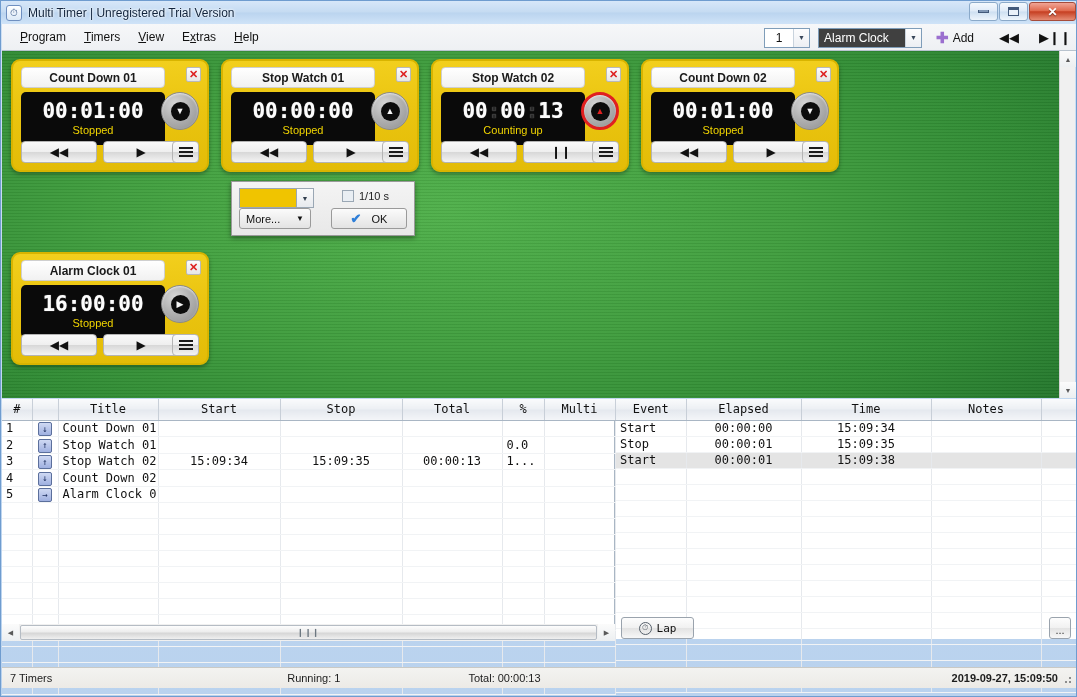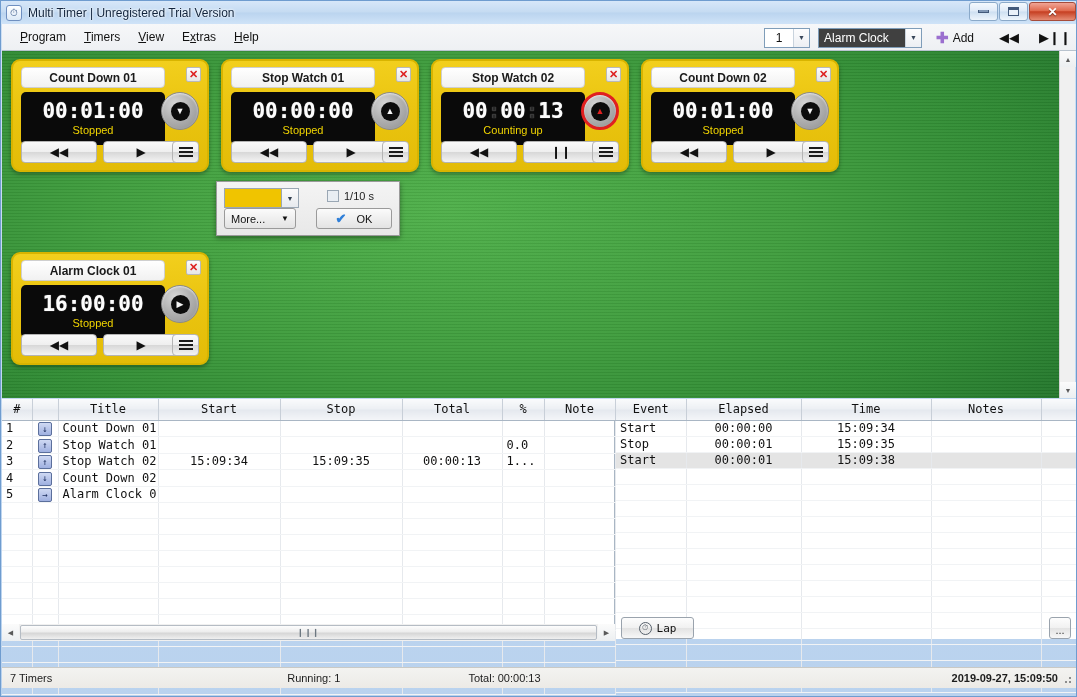--- a/index.html
+++ b/index.html
@@ -188,21 +188,21 @@
   .card .ham {
     position: absolute; right: 8px; bottom: 7px; width: 27px; height: 22px;
     background: linear-gradient(180deg,#fafafa 0%,#efefef 48%,#d8d8d8 52%,#f3f3f3 100%);
     border: 1px solid #b4b4b4; border-radius: 4px;
     display: flex; flex-direction: column; align-items: center; justify-content: center; gap: 2px;
   }
   .ham i { display: block; width: 14px; height: 2px; background: #1a1a1a; }
 
   
   #popup {
-    position: absolute; left: 215px; top: 180px; width: 184px; height: 55px;
+    position: absolute; left: 230px; top: 180px; width: 184px; height: 55px;
     background: linear-gradient(180deg,#f4f4f4,#e8e8e8);
     border: 1px solid #9a9a9a;
     box-shadow: 0 2px 5px rgba(0,0,0,.4);
   }
   .pu-colorcombo { position: absolute; left: 7px; top: 6px; display: flex; height: 20px; border: 1px solid #9aa7b4; }
   .pu-swatch { width: 56px; height: 18px; background: #f0c400; }
   .pu-chk { position: absolute; left: 110px; top: 8px; display: flex; align-items: center; font-size: 11px; color: #222; }
   .pu-chk .box {
     width: 12px; height: 12px; border: 1px solid #9aa7b4; background: #e9eef3; margin-right: 5px;
   }
@@ -506,21 +506,21 @@
         </colgroup>
         <thead>
           <tr>
             <th>#</th>
             <th></th>
             <th>Title</th>
             <th>Start</th>
             <th>Stop</th>
             <th>Total</th>
             <th>%</th>
-            <th>Note</th>
+            <th>Multi</th>
           </tr>
         </thead>
         <tbody>
           <tr>
             <td class="c-left">1</td>
             <td class="c-center"><span class="arrow-ic">↓</span></td>
             <td class="c-left">Count Down 01</td>
             <td class="c-center"></td>
             <td class="c-center"></td>
             <td class="c-center"></td>

